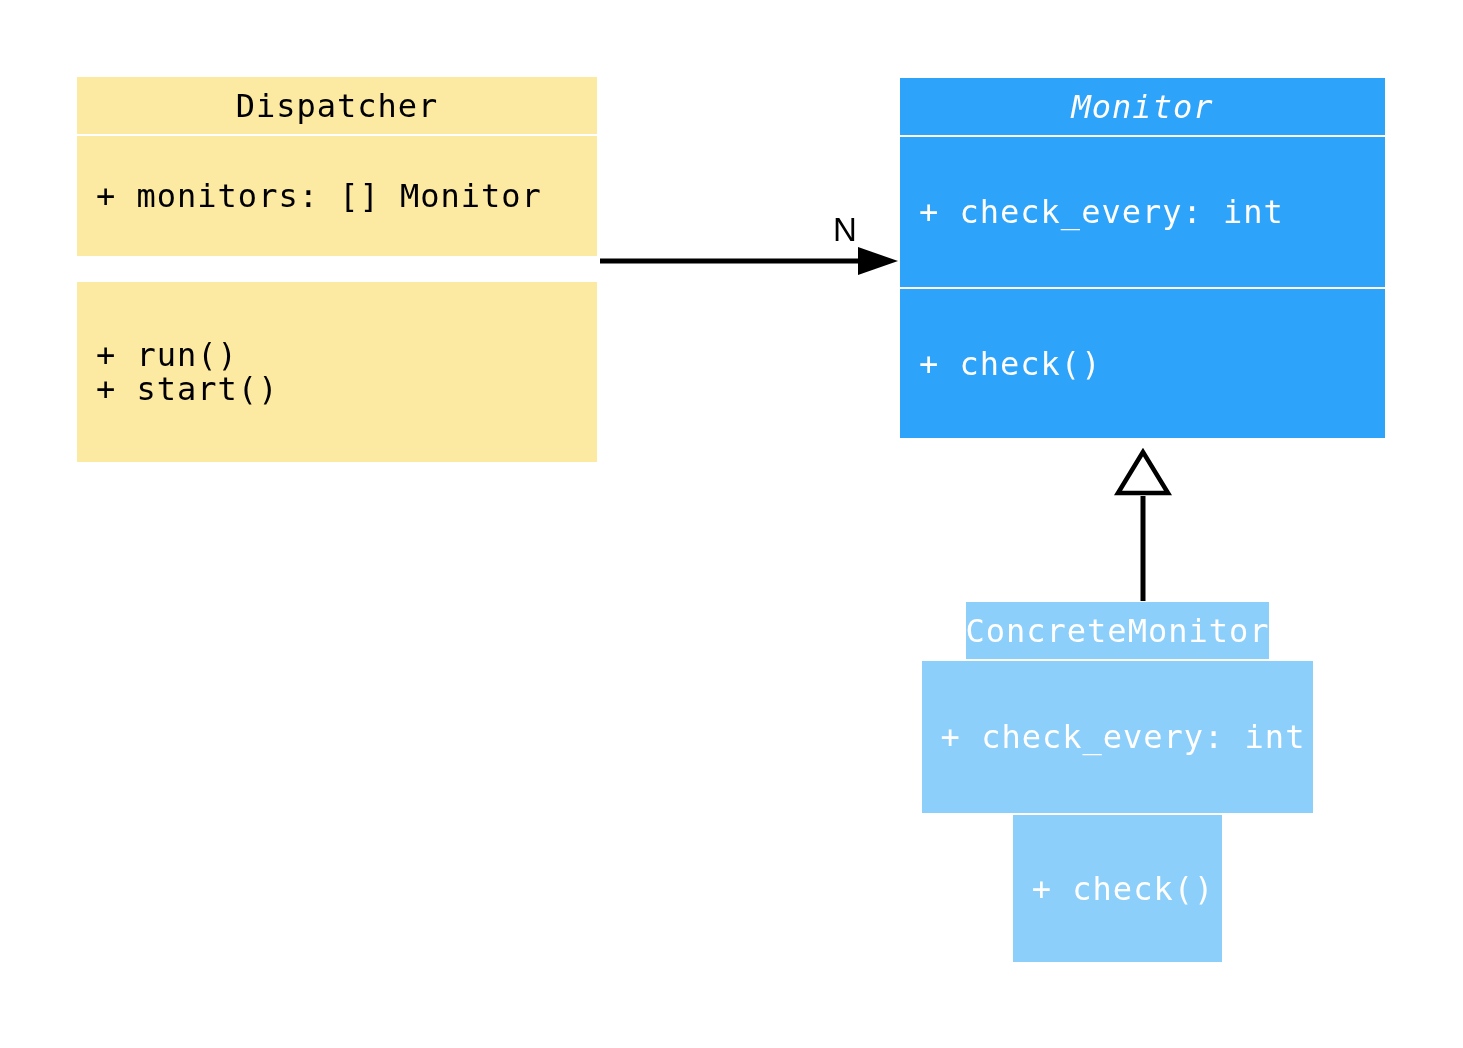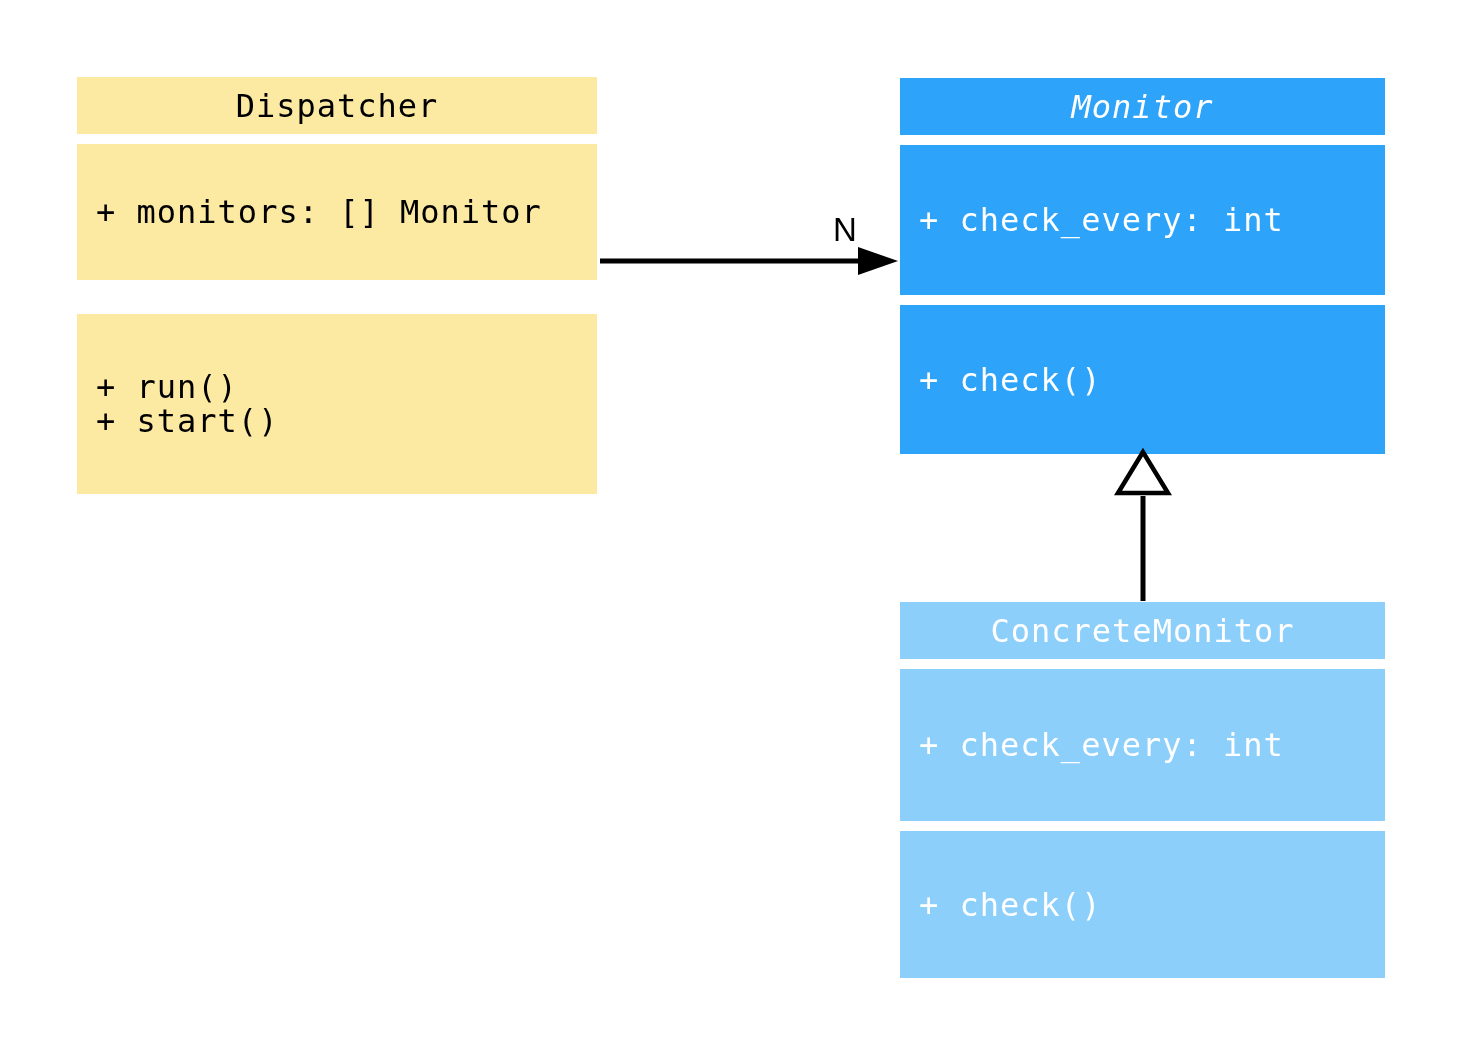--- a/index.html
+++ b/index.html
@@ -12,21 +12,21 @@
     width: 1463px;
     height: 1048px;
     background: #ffffff;
     overflow: hidden;
     font-family: "DejaVu Sans Mono", monospace;
   }
   .class-box {
     position: absolute;
     display: flex;
     flex-direction: column;
-    gap: 10px;
+    gap: 2px;
     background: #ffffff;
   }
   .sec {
     display: flex;
     flex-direction: column;
     justify-content: center;
     font-size: 32px;
     letter-spacing: 1px;
     line-height: 34px;
     box-sizing: border-box;
@@ -54,40 +54,40 @@
     fill: #000000;
   }
 </style>
 </head>
 <body>
 
 <div class="canvas">
 
   <div class="class-box" style="left:77px; top:77px; width:520px;">
     <div class="sec title" style="height: 57px; background-color: rgb(252, 233, 162);">Dispatcher</div>
-    <div class="sec body" style="height: 136px; background-color: rgb(252, 233, 162);">
+    <div class="sec body" style="height: 120px; background-color: rgb(252, 233, 162);">
       <div>+ monitors: [] Monitor</div>
     </div>
     <div class="sec body" style="height: 180px; background-color: rgb(252, 233, 162); margin-top: 24px;">
       <div>+ run()</div>
       <div>+ start()</div>
     </div>
   </div>
 
   <div class="class-box" style="left:900px; top:78px; width:485px; color:#ffffff;">
     <div class="sec title italic-title" style="height: 57px; background-color: rgb(46, 163, 250);">Monitor</div>
     <div class="sec body" style="height: 150px; background-color: rgb(46, 163, 250);">
       <div>+ check_every: int</div>
     </div>
     <div class="sec body" style="height: 149px; background-color: rgb(46, 163, 250);">
       <div>+ check()</div>
     </div>
   </div>
 
-  <div class="class-box" style="left:900px; top:602px; width:485px; color:#ffffff;">
+  <div class="class-box" style="left:900px; top:602px; width:435px; color:#ffffff;align-items:center;">
     <div class="sec title" style="height: 57px; background-color: rgb(141, 207, 251);">ConcreteMonitor</div>
     <div class="sec body" style="height: 152px; background-color: rgb(141, 207, 251);">
       <div>+ check_every: int</div>
     </div>
     <div class="sec body" style="height: 147px; background-color: rgb(141, 207, 251);">
       <div>+ check()</div>
     </div>
   </div>
 
   <svg class="conn" width="1463" height="1048" viewBox="0 0 1463 1048">

